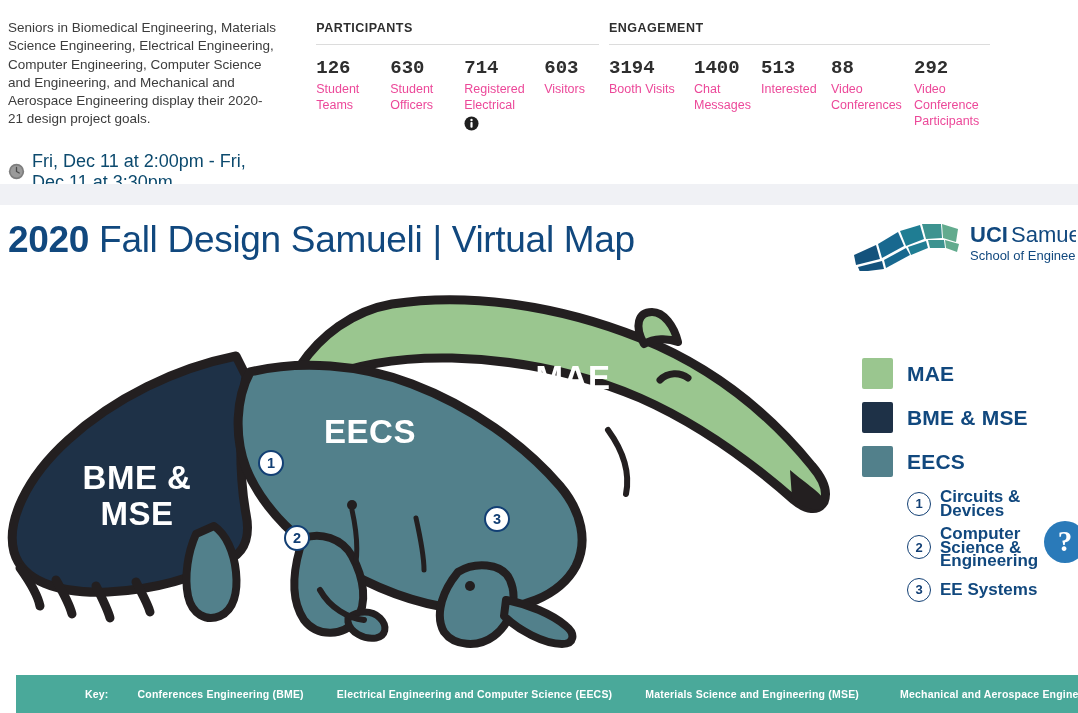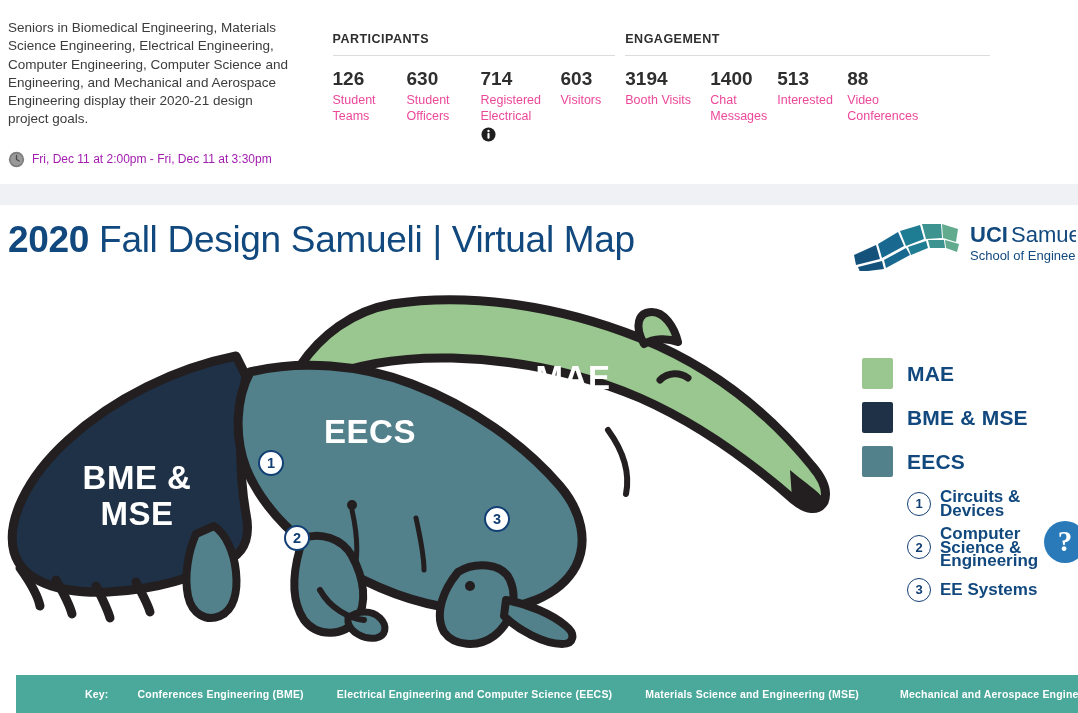--- a/index.html
+++ b/index.html
@@ -19,34 +19,34 @@
   .summary-col {
     width: 360px; padding: 18px 40px 0 8px;
   }
   .summary-desc {
     font-size: 13.5px; line-height: 18.3px; color: #3c3c3c;
   }
   .datetime-row {
     display: flex; align-items: center; gap: 7px; margin-top: 22px;
   }
   .clock-icon { width: 17px; height: 17px; flex: none; display: block; }
-  .datetime-text { font-size: 12px; color: #a21caf; }
-
-  .stats-group { padding-top: 31px; }
+  .datetime-text { font-size: 18px; color: #0c4a6e; }
+
+  .stats-group { padding-top: 20px; }
   .stats-participants { width: 308px; }
   .stats-engagement { width: 400px; margin-left: 10px; }
   .stats-title {
     font-size: 12.5px; font-weight: bold; letter-spacing: .5px;
     color: #2e2e2e; padding-bottom: 9px;
   }
   .stats-rule { height: 1px; background: #dcdcdc; margin-bottom: 12px; }
   .stats-row { display: flex; }
   .stat-item { padding-right: 14px; }
   .stat-value {
-    font-size: 19px; font-weight: bold; color: #2e2e2e; line-height: 22px;
+    font-size: 19px; font-weight: bold; color: #2e2e2e; line-height: 22px; font-family: Liberation Mono, monospace;
   }
   .stat-label {
     font-size: 12.5px; color: #ec4899; line-height: 16px; margin-top: 2px;
   }
   .info-icon { display: block; margin-top: 3px; width: 15px; height: 15px; }
 
   .band {
     position: absolute; left: 0; top: 184px; width: 1078px; height: 21px;
     background: #f0f1f5;
   }
@@ -194,20 +194,24 @@
           <div class="stat-value">1400</div>
           <div class="stat-label">Chat Messages</div>
         </div>
         <div class="stat-item" style="width:70px">
           <div class="stat-value">513</div>
           <div class="stat-label">Interested</div>
         </div>
         <div class="stat-item" style="width:83px">
           <div class="stat-value">88</div>
           <div class="stat-label">Video Conferences</div>
+        </div>
+        <div class="stat-item" style="width:76px;padding-right:0">
+          <div class="stat-value">292</div>
+          <div class="stat-label">Video Conference Participants</div>
         </div>
       </div>
     </div>
   </div>
 
   <div class="band"></div>
 
   <div class="header">
     <div class="page-title">
       <span class="year">2020</span><span> Fall Design Samueli | Virtual Map</span>

